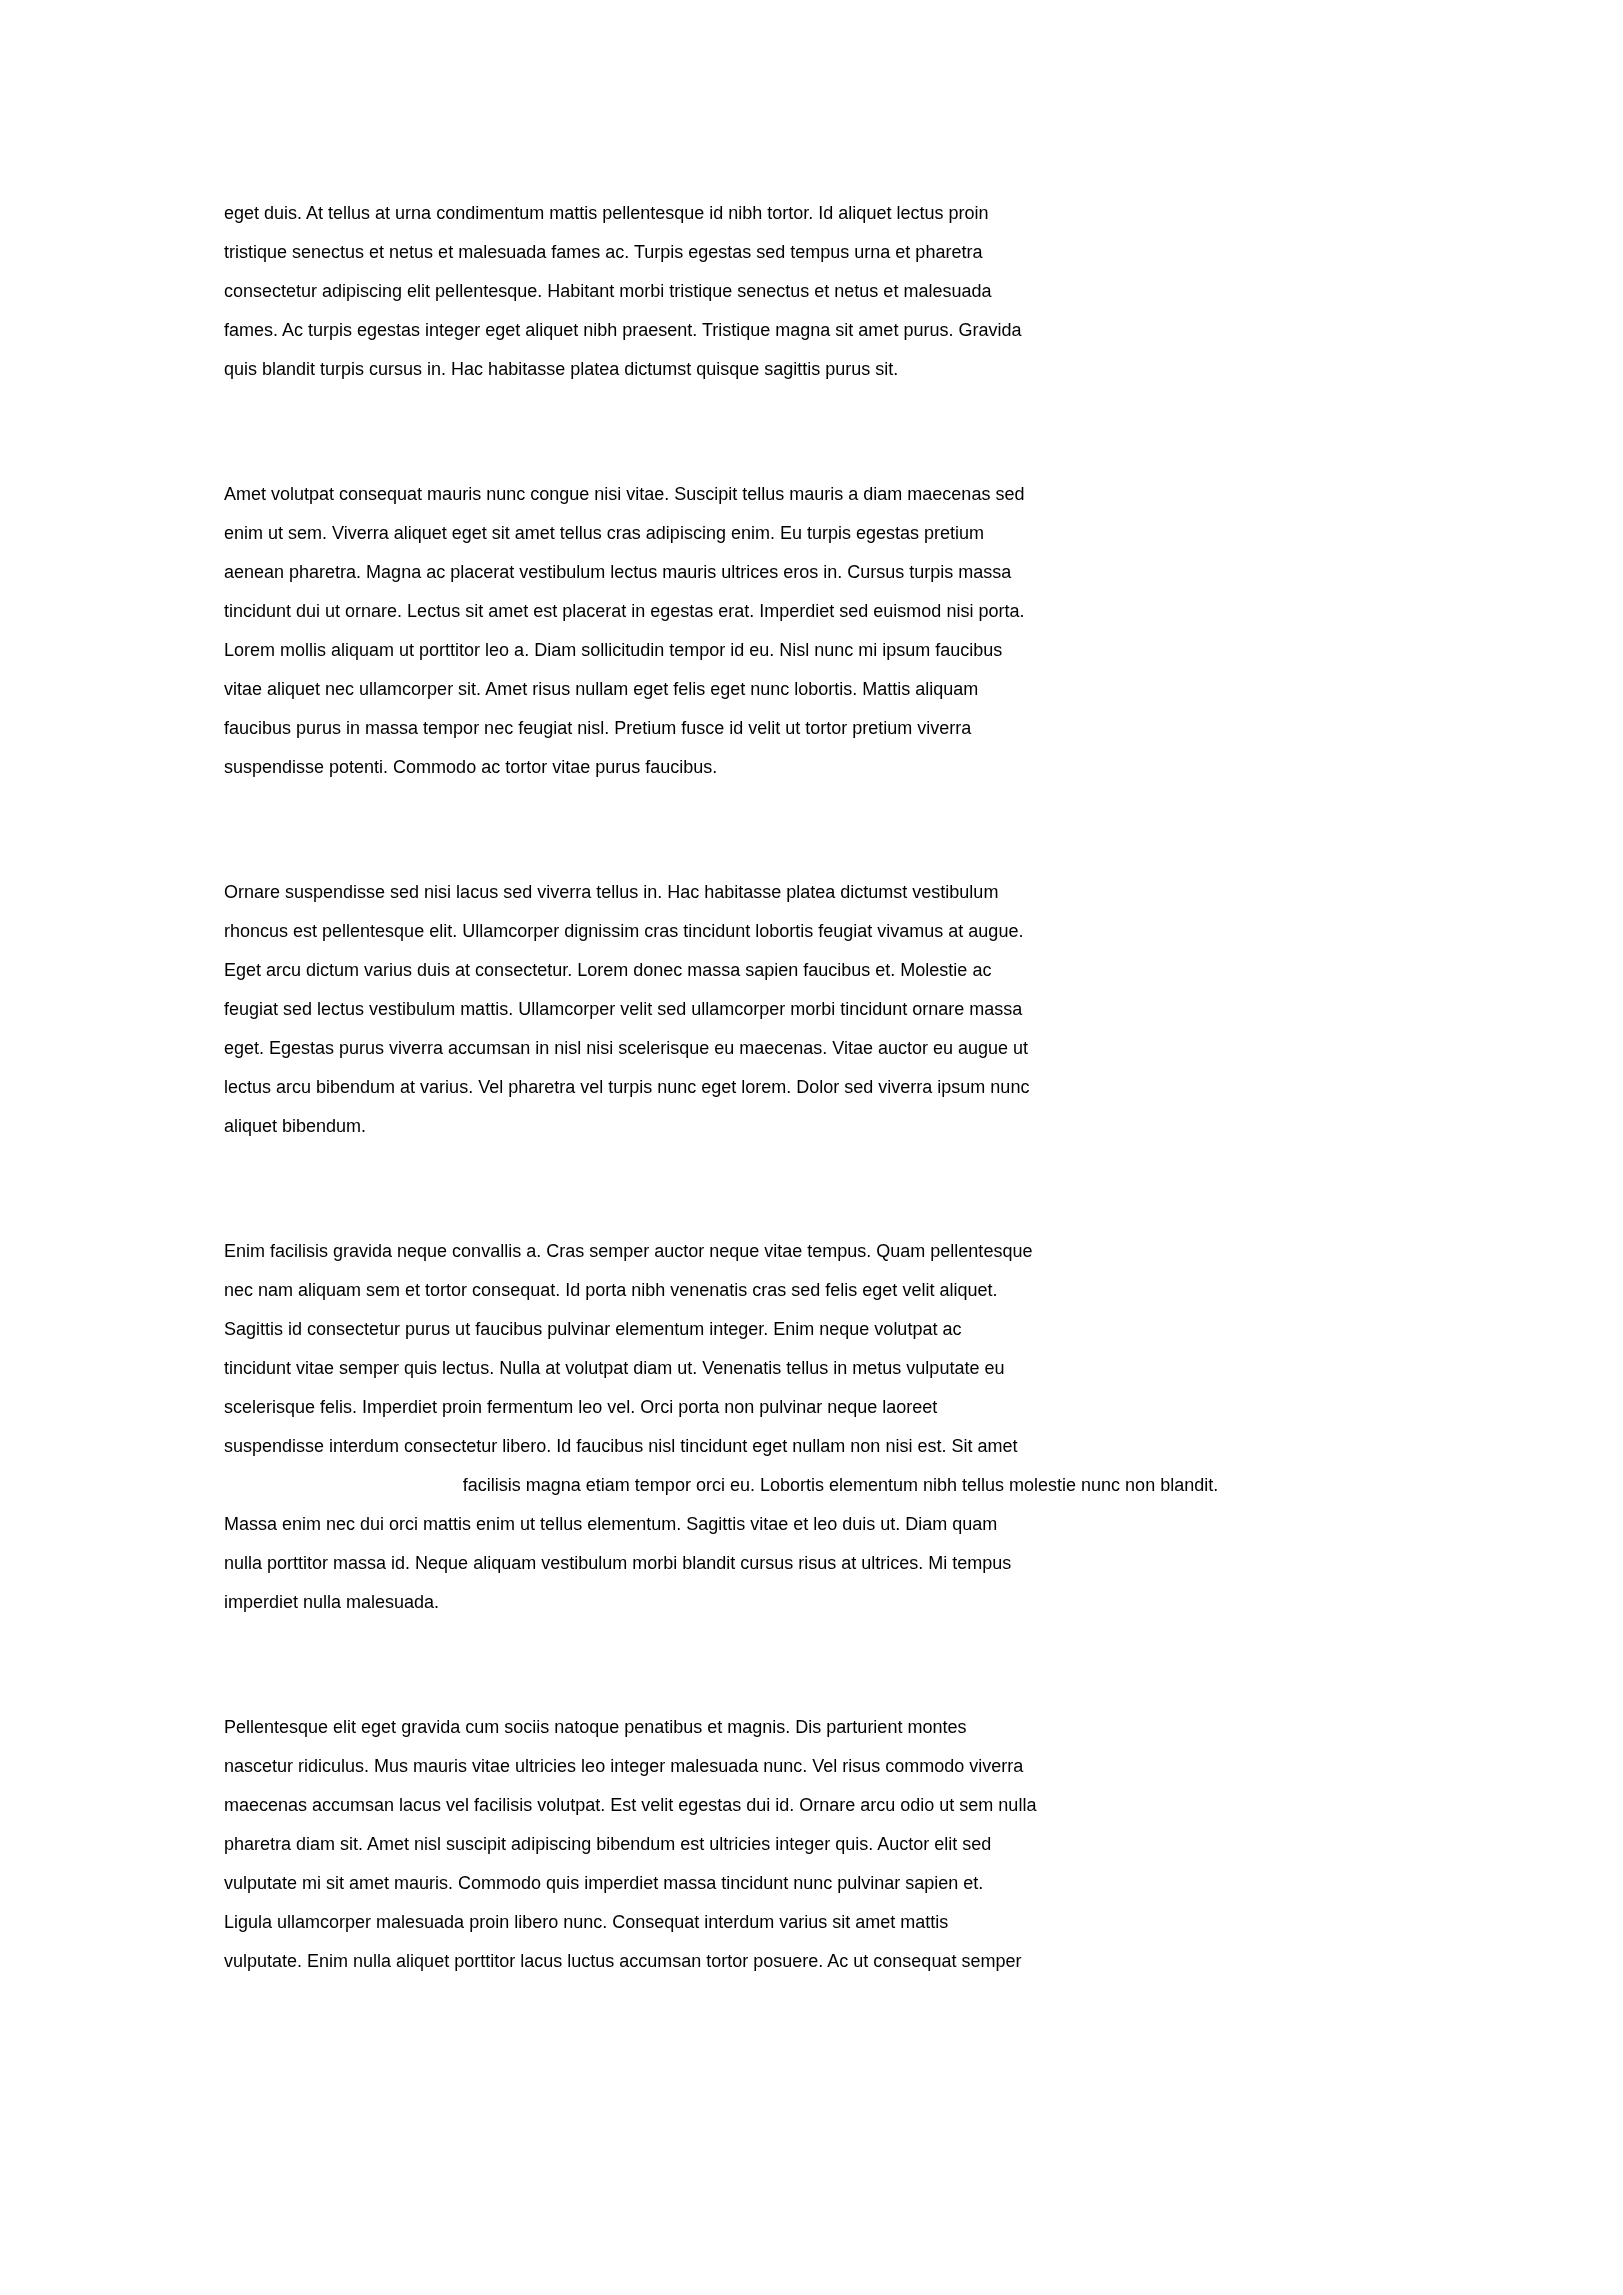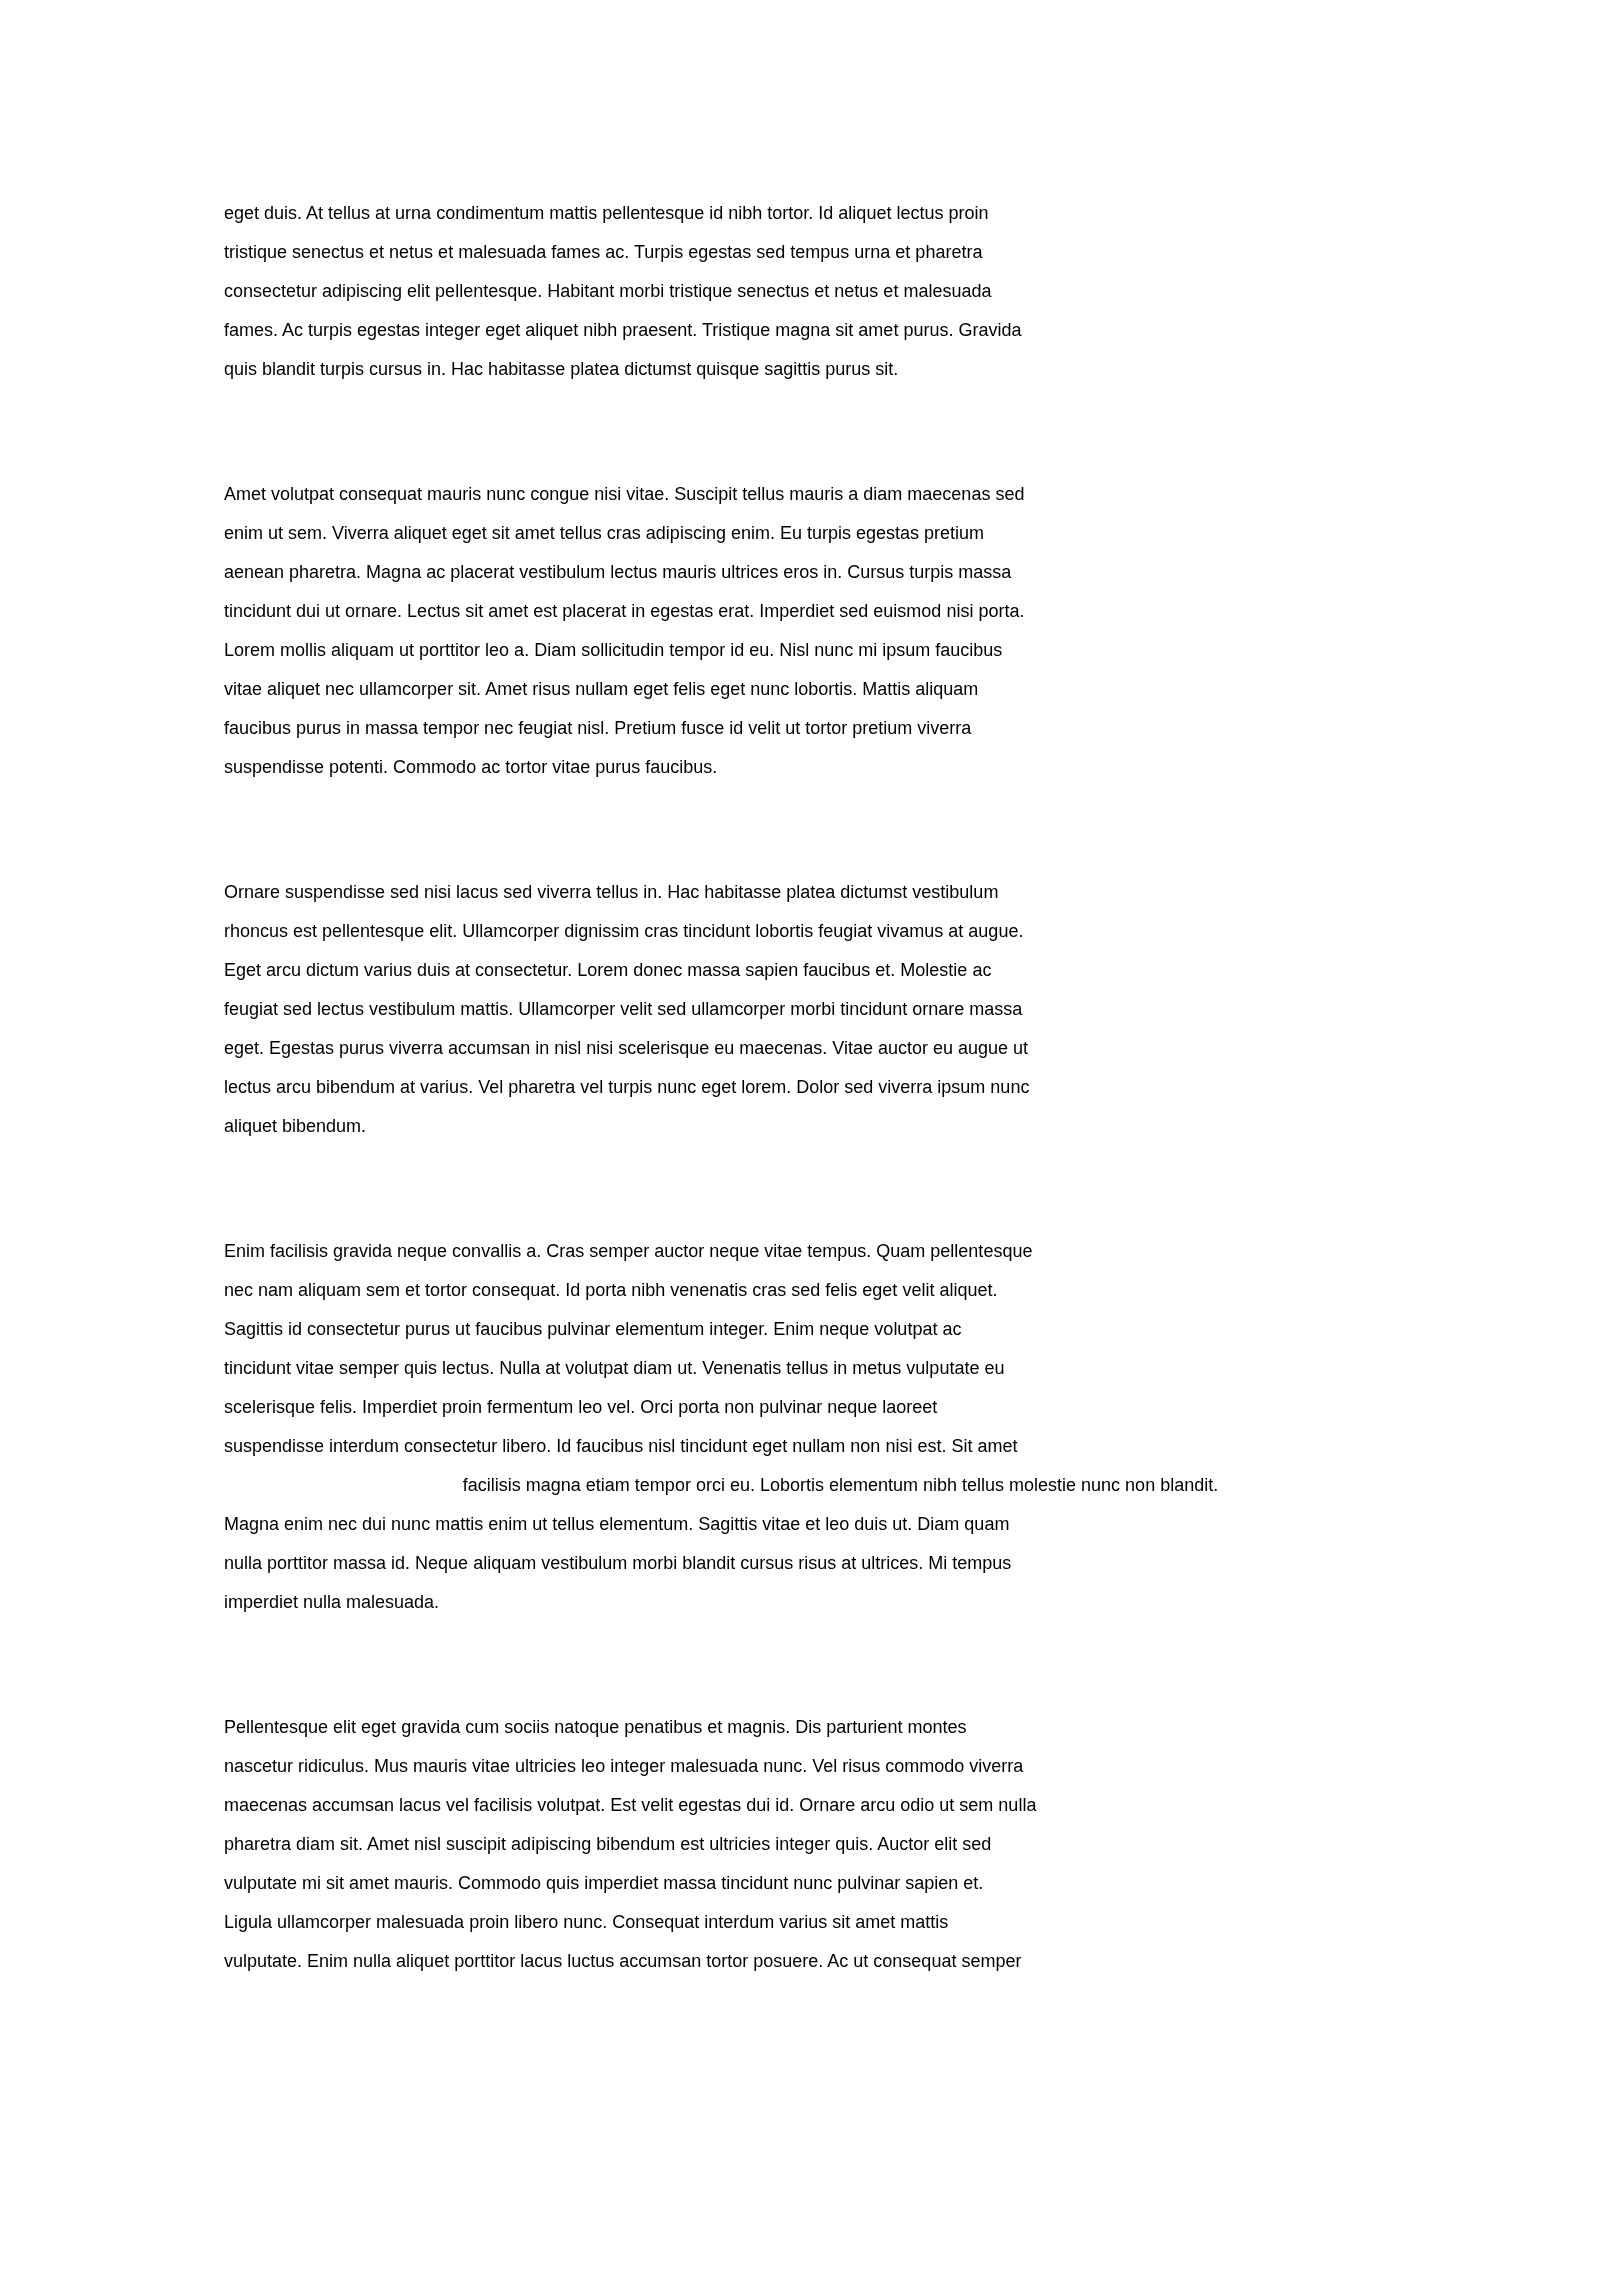--- a/index.html
+++ b/index.html
@@ -79,21 +79,21 @@
     </div>
 
     <div class="paragraph">
       <span class="line" style="display: block;">Enim facilisis gravida neque convallis a. Cras semper auctor neque vitae tempus. Quam pellentesque</span>
       <span class="line" style="display: block;">nec nam aliquam sem et tortor consequat. Id porta nibh venenatis cras sed felis eget velit aliquet.</span>
       <span class="line" style="display: block;">Sagittis id consectetur purus ut faucibus pulvinar elementum integer. Enim neque volutpat ac</span>
       <span class="line" style="display: block;">tincidunt vitae semper quis lectus. Nulla at volutpat diam ut. Venenatis tellus in metus vulputate eu</span>
       <span class="line" style="display: block;">scelerisque felis. Imperdiet proin fermentum leo vel. Orci porta non pulvinar neque laoreet</span>
       <span class="line" style="display: block;">suspendisse interdum consectetur libero. Id faucibus nisl tincidunt eget nullam non nisi est. Sit amet</span>
       <span class="line" style="display: block; text-align: center;">facilisis magna etiam tempor orci eu. Lobortis elementum nibh tellus molestie nunc non blandit.</span>
-      <span class="line" style="display: block;">Magna enim nec dui nunc mattis enim ut tellus elementum. Sagittis vitae et leo duis ut. Diam quam</span>
+      <span class="line" style="display: block;">Massa enim nec dui orci mattis enim ut tellus elementum. Sagittis vitae et leo duis ut. Diam quam</span>
       <span class="line" style="display: block;">nulla porttitor massa id. Neque aliquam vestibulum morbi blandit cursus risus at ultrices. Mi tempus</span>
       <span class="line" style="display: block;">imperdiet nulla malesuada.</span>
     </div>
 
     <div class="paragraph">
       <span class="line" style="display: block;">Pellentesque elit eget gravida cum sociis natoque penatibus et magnis. Dis parturient montes</span>
       <span class="line" style="display: block;">nascetur ridiculus. Mus mauris vitae ultricies leo integer malesuada nunc. Vel risus commodo viverra</span>
       <span class="line" style="display: block;">maecenas accumsan lacus vel facilisis volutpat. Est velit egestas dui id. Ornare arcu odio ut sem nulla</span>
       <span class="line" style="display: block;">pharetra diam sit. Amet nisl suscipit adipiscing bibendum est ultricies integer quis. Auctor elit sed</span>
       <span class="line" style="display: block;">vulputate mi sit amet mauris. Commodo quis imperdiet massa tincidunt nunc pulvinar sapien et.</span>

